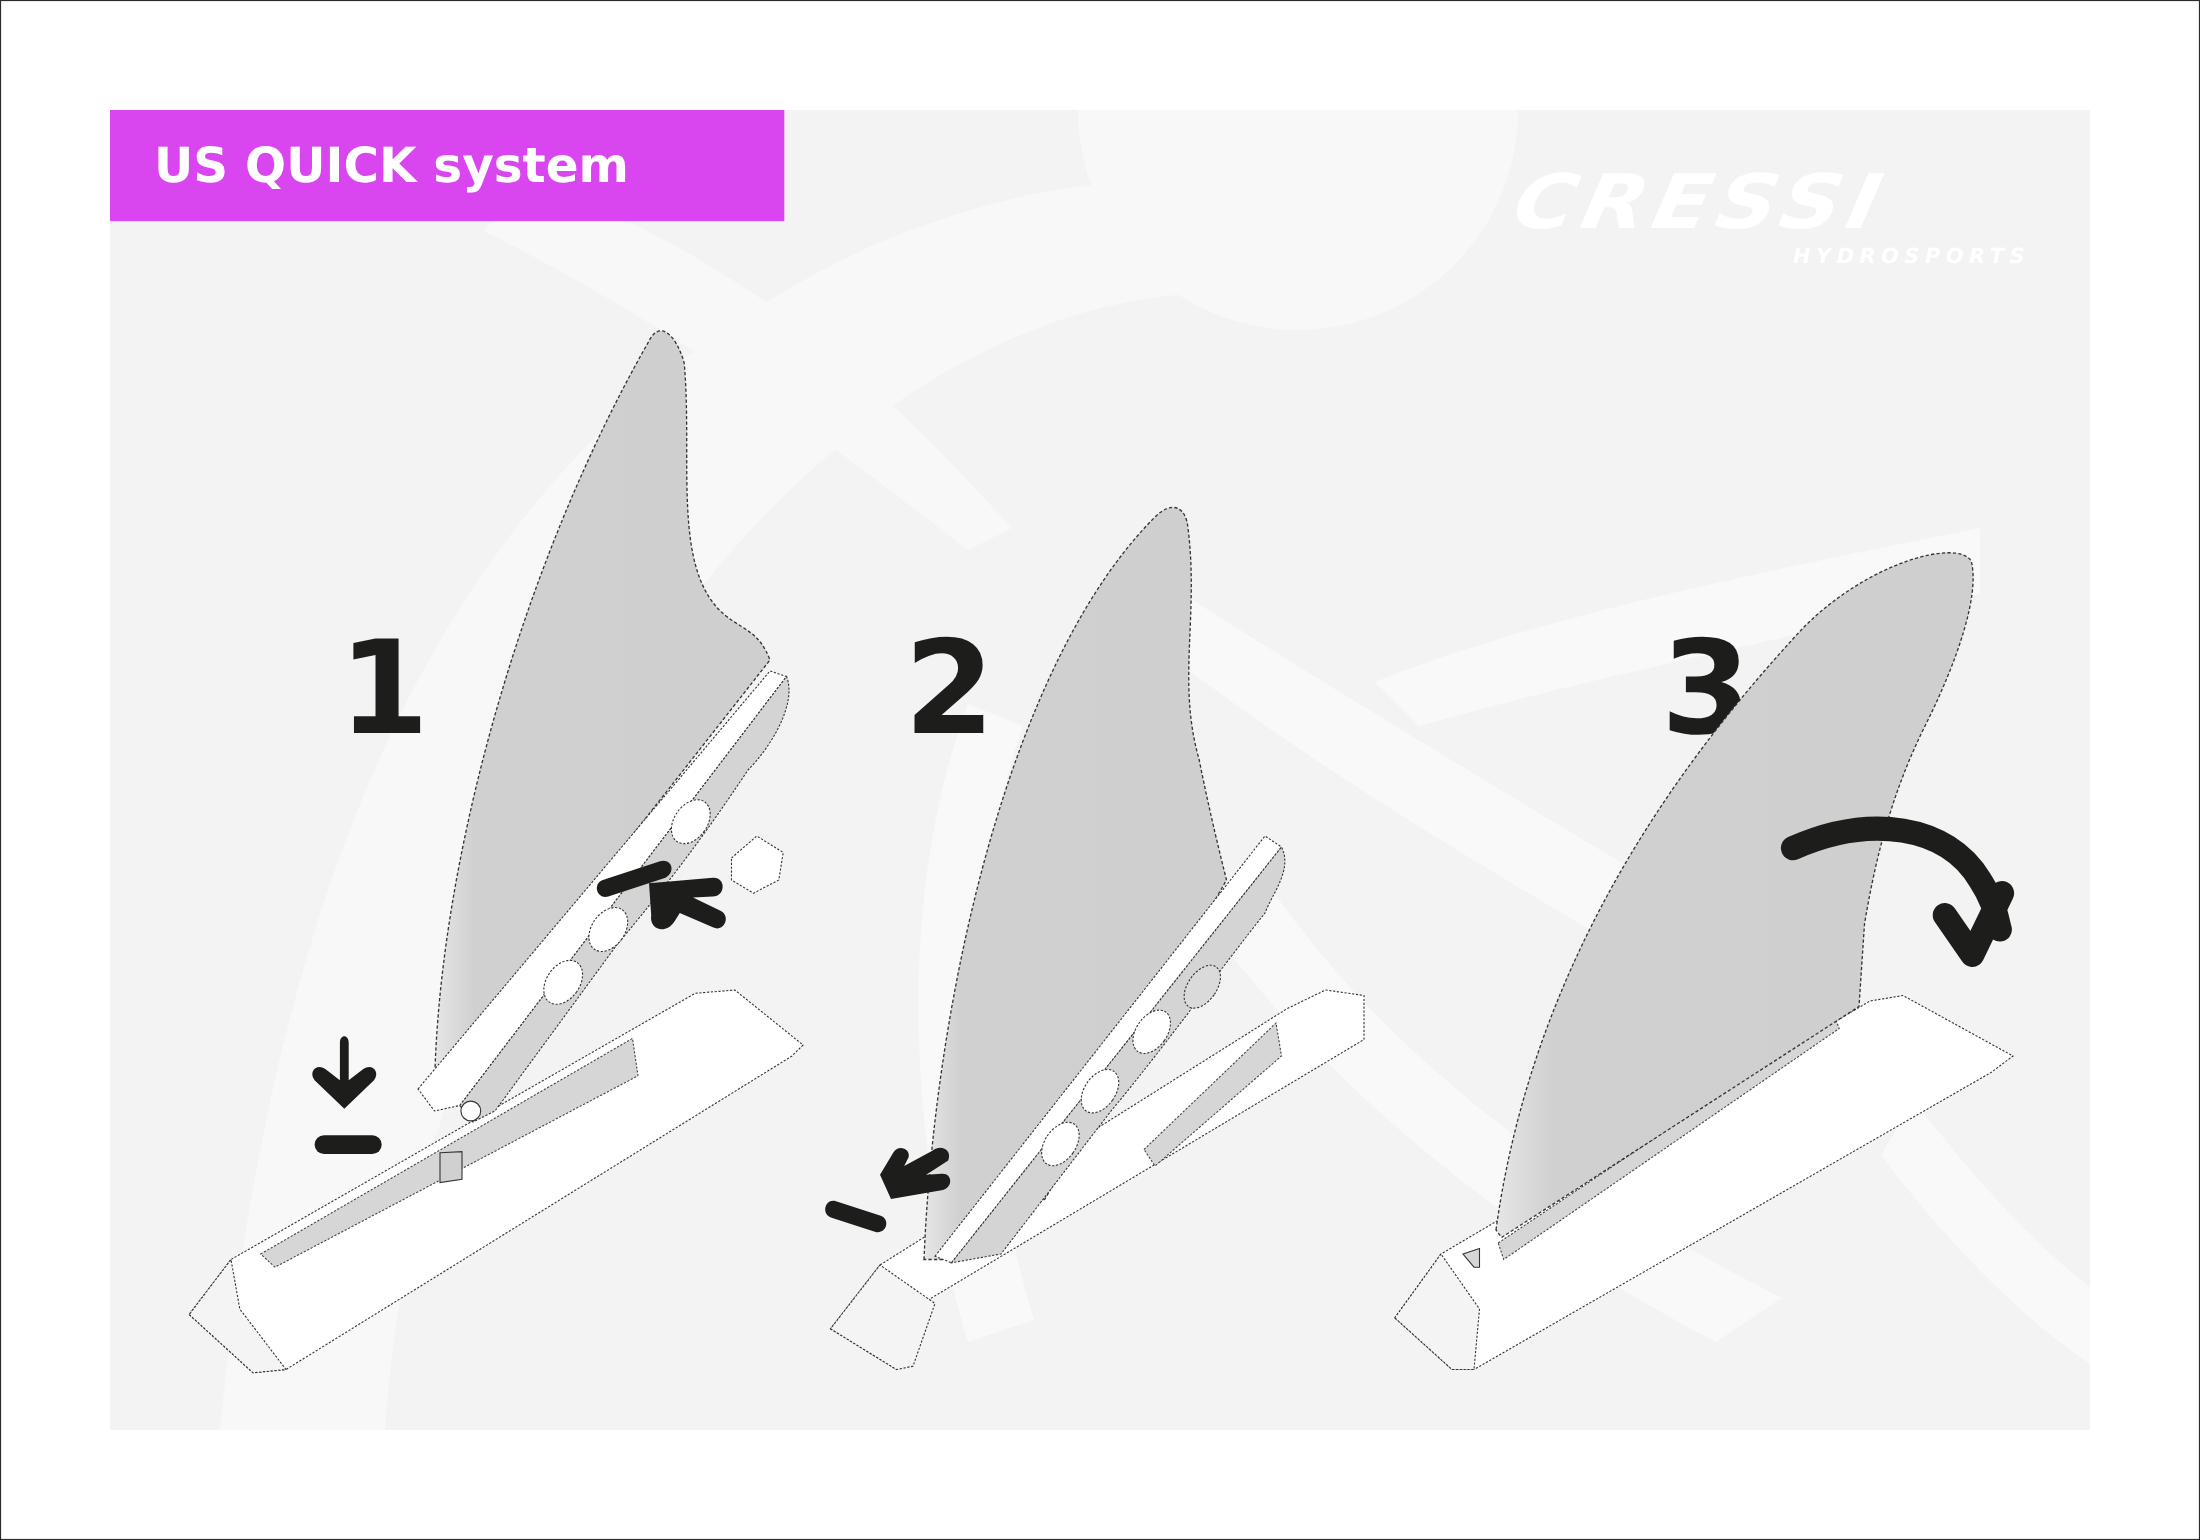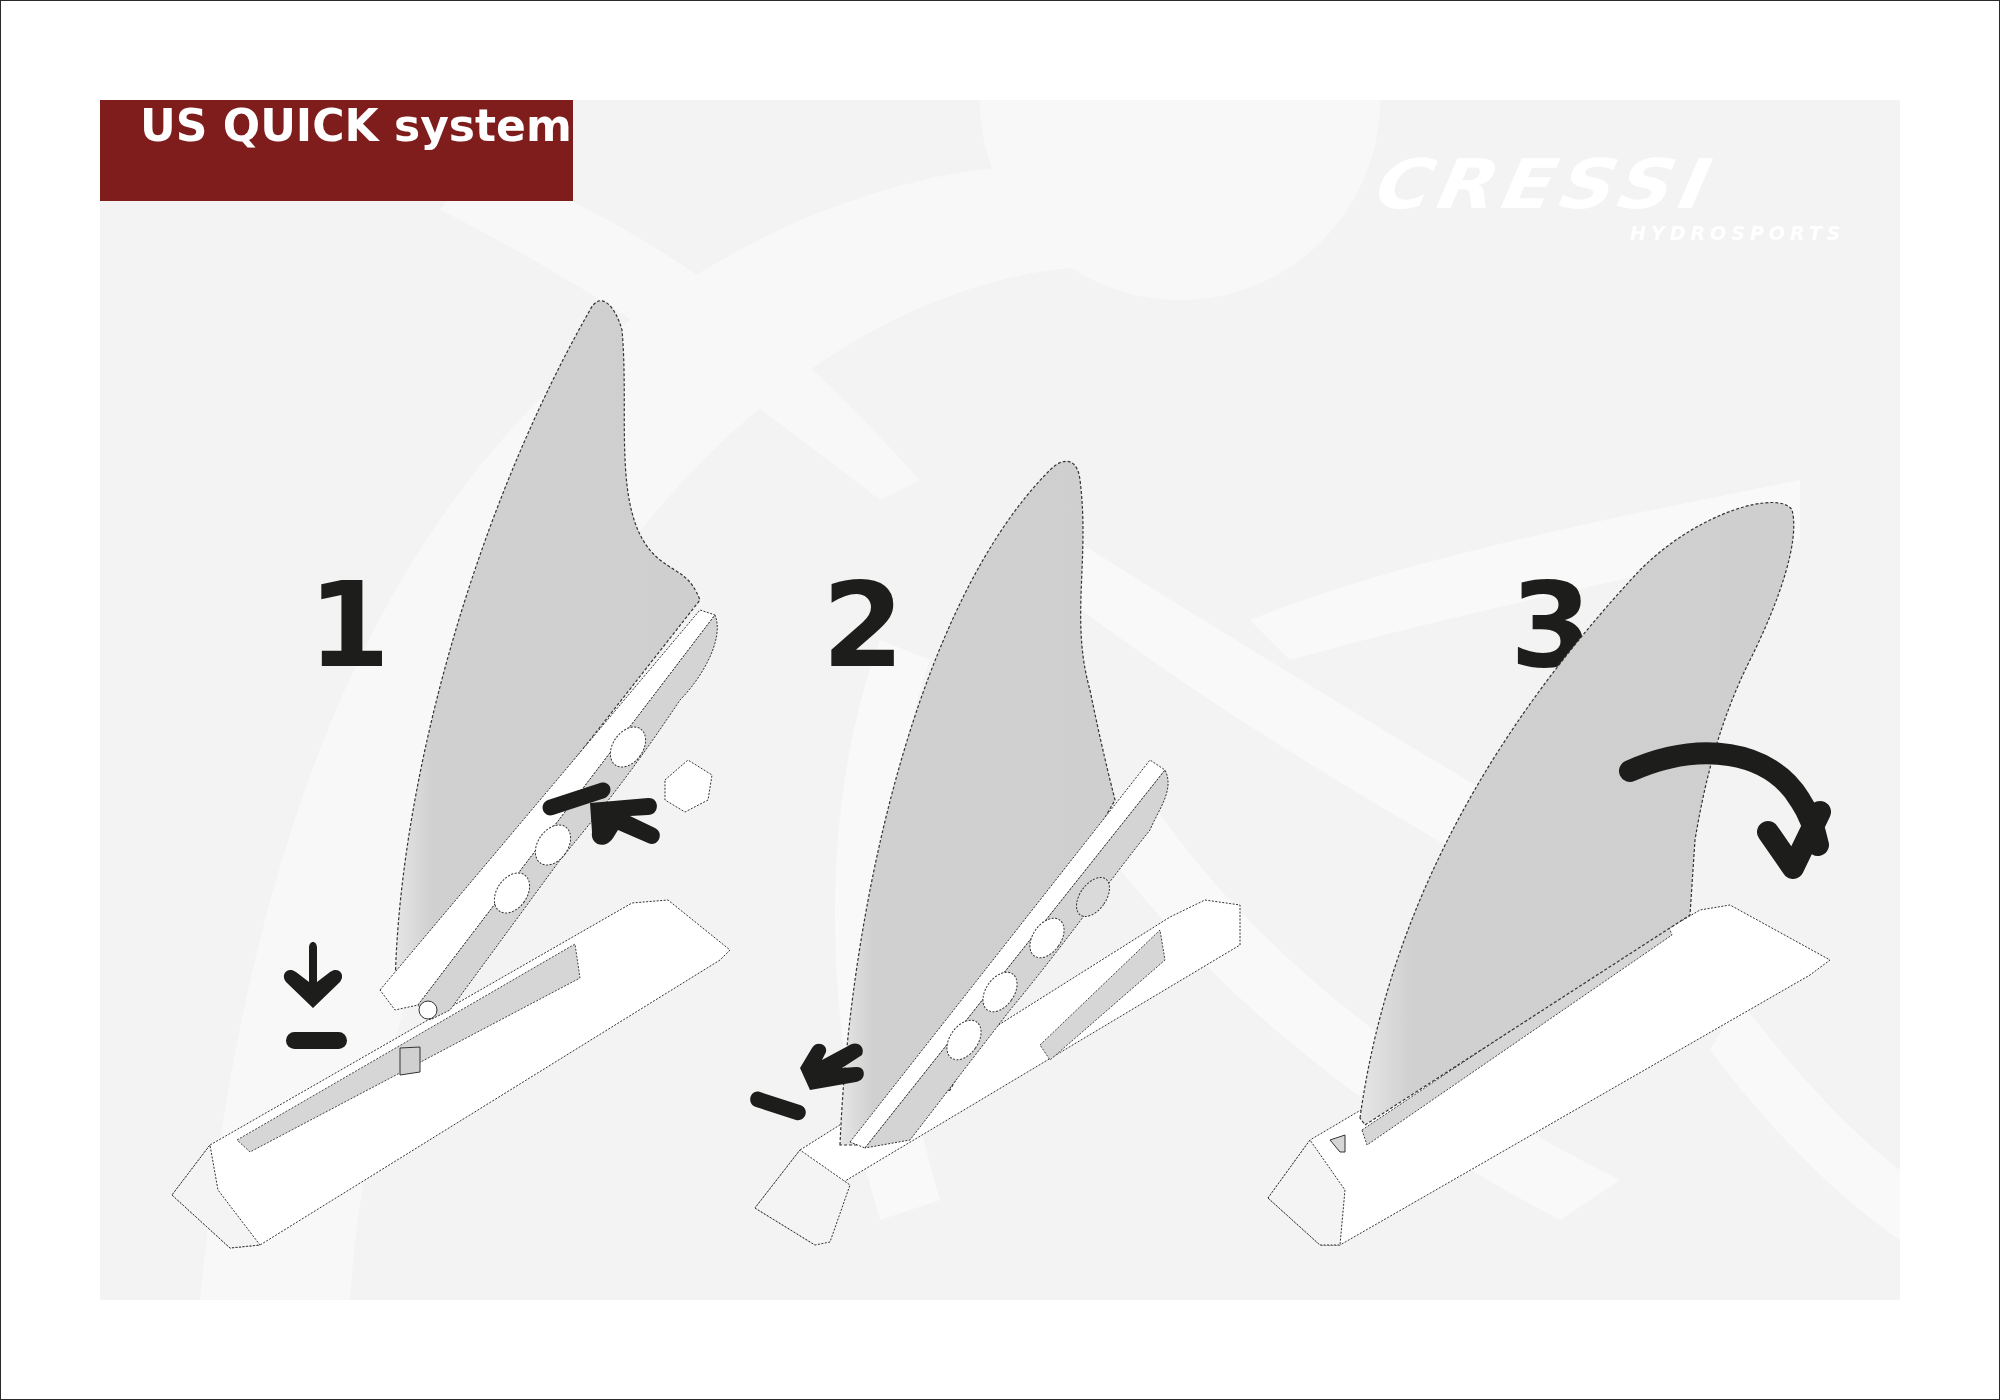--- a/index.html
+++ b/index.html
@@ -1,20 +1,20 @@
 <!DOCTYPE html>
 <html><head>
 <meta charset="utf-8">
 <style>
   html, body { margin:0; padding:0; background:#ffffff; }
   body { width:2000px; height:1400px; position:relative; overflow:hidden; font-family:"DejaVu Sans", sans-serif; }
   .frame { position:absolute; left:0; top:0; width:1998px; height:1398px; border:1px solid #2a2a2a; background:#ffffff; }
   .panel { position:absolute; left:100px; top:100px; width:1800px; height:1200px; background:#f3f3f3; overflow:hidden; }
   .bg-shapes { position:absolute; left:0; top:0; width:1800px; height:1200px; }
-  .title-box { position:absolute; left:100px; top:100px; width:473px; height:101px; background:#7f1d1d; display:flex; align-items:flex-start; }
+  .title-box { position:absolute; left:100px; top:100px; width:613px; height:101px; background:#d946ef; display:flex; align-items:center; }
   .title-text { color:#ffffff; font-family:"DejaVu Sans", sans-serif; font-weight:bold; font-size:44px; letter-spacing:0px; margin-left:40px; white-space:nowrap; }
   .logo { position:absolute; left:1385px; top:150px; width:460px; height:100px; }
   .logo-main { position:absolute; left:0; top:0; font-family:"DejaVu Sans", sans-serif; font-weight:bold; font-style:italic; font-size:76px; color:#ffffff; letter-spacing:6px; line-height:76px; transform:skewX(-12deg) scaleY(0.9); transform-origin:left top; }
   .logo-sub { position:absolute; left:245px; top:72px; font-family:"DejaVu Sans", sans-serif; font-weight:bold; font-style:italic; font-size:19px; color:#ffffff; letter-spacing:5px; }
   .step-num { position:absolute; font-family:"DejaVu Sans", sans-serif; font-weight:bold; font-size:118px; color:#1d1d1b; line-height:1; }
   .illus { position:absolute; left:0; top:0; width:2000px; height:1400px; }
 </style>
 </head>
 <body>
 

